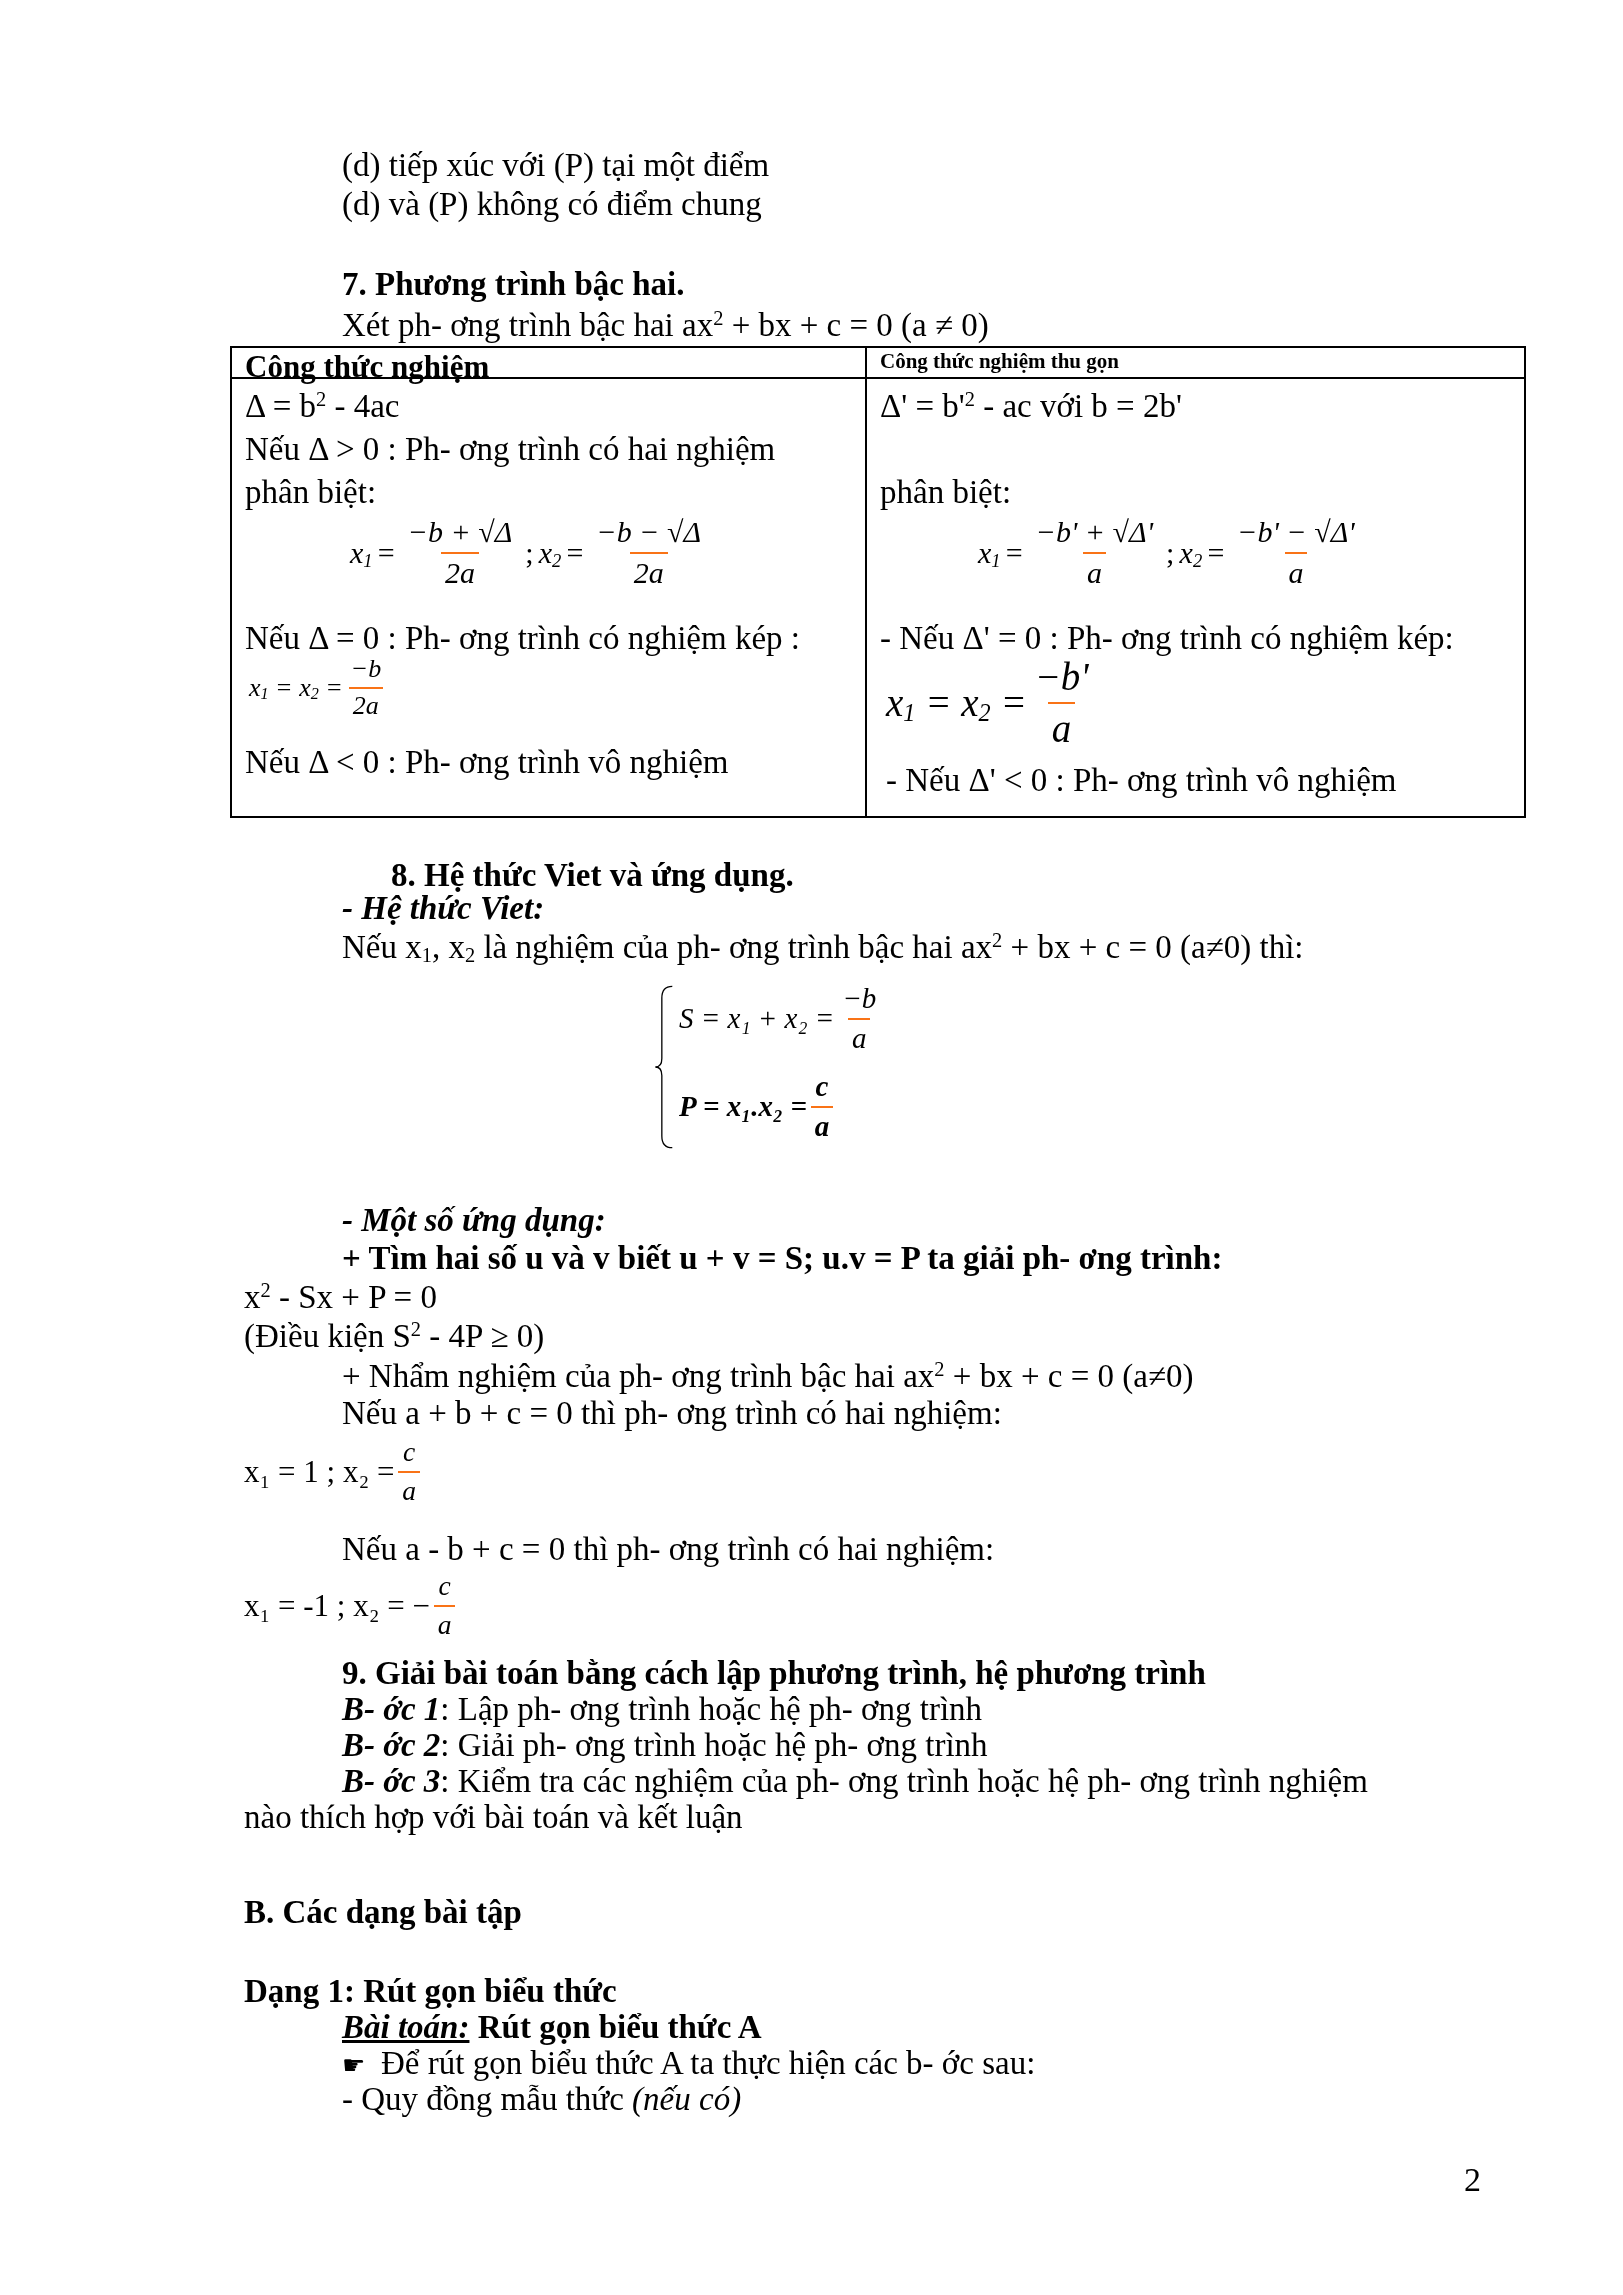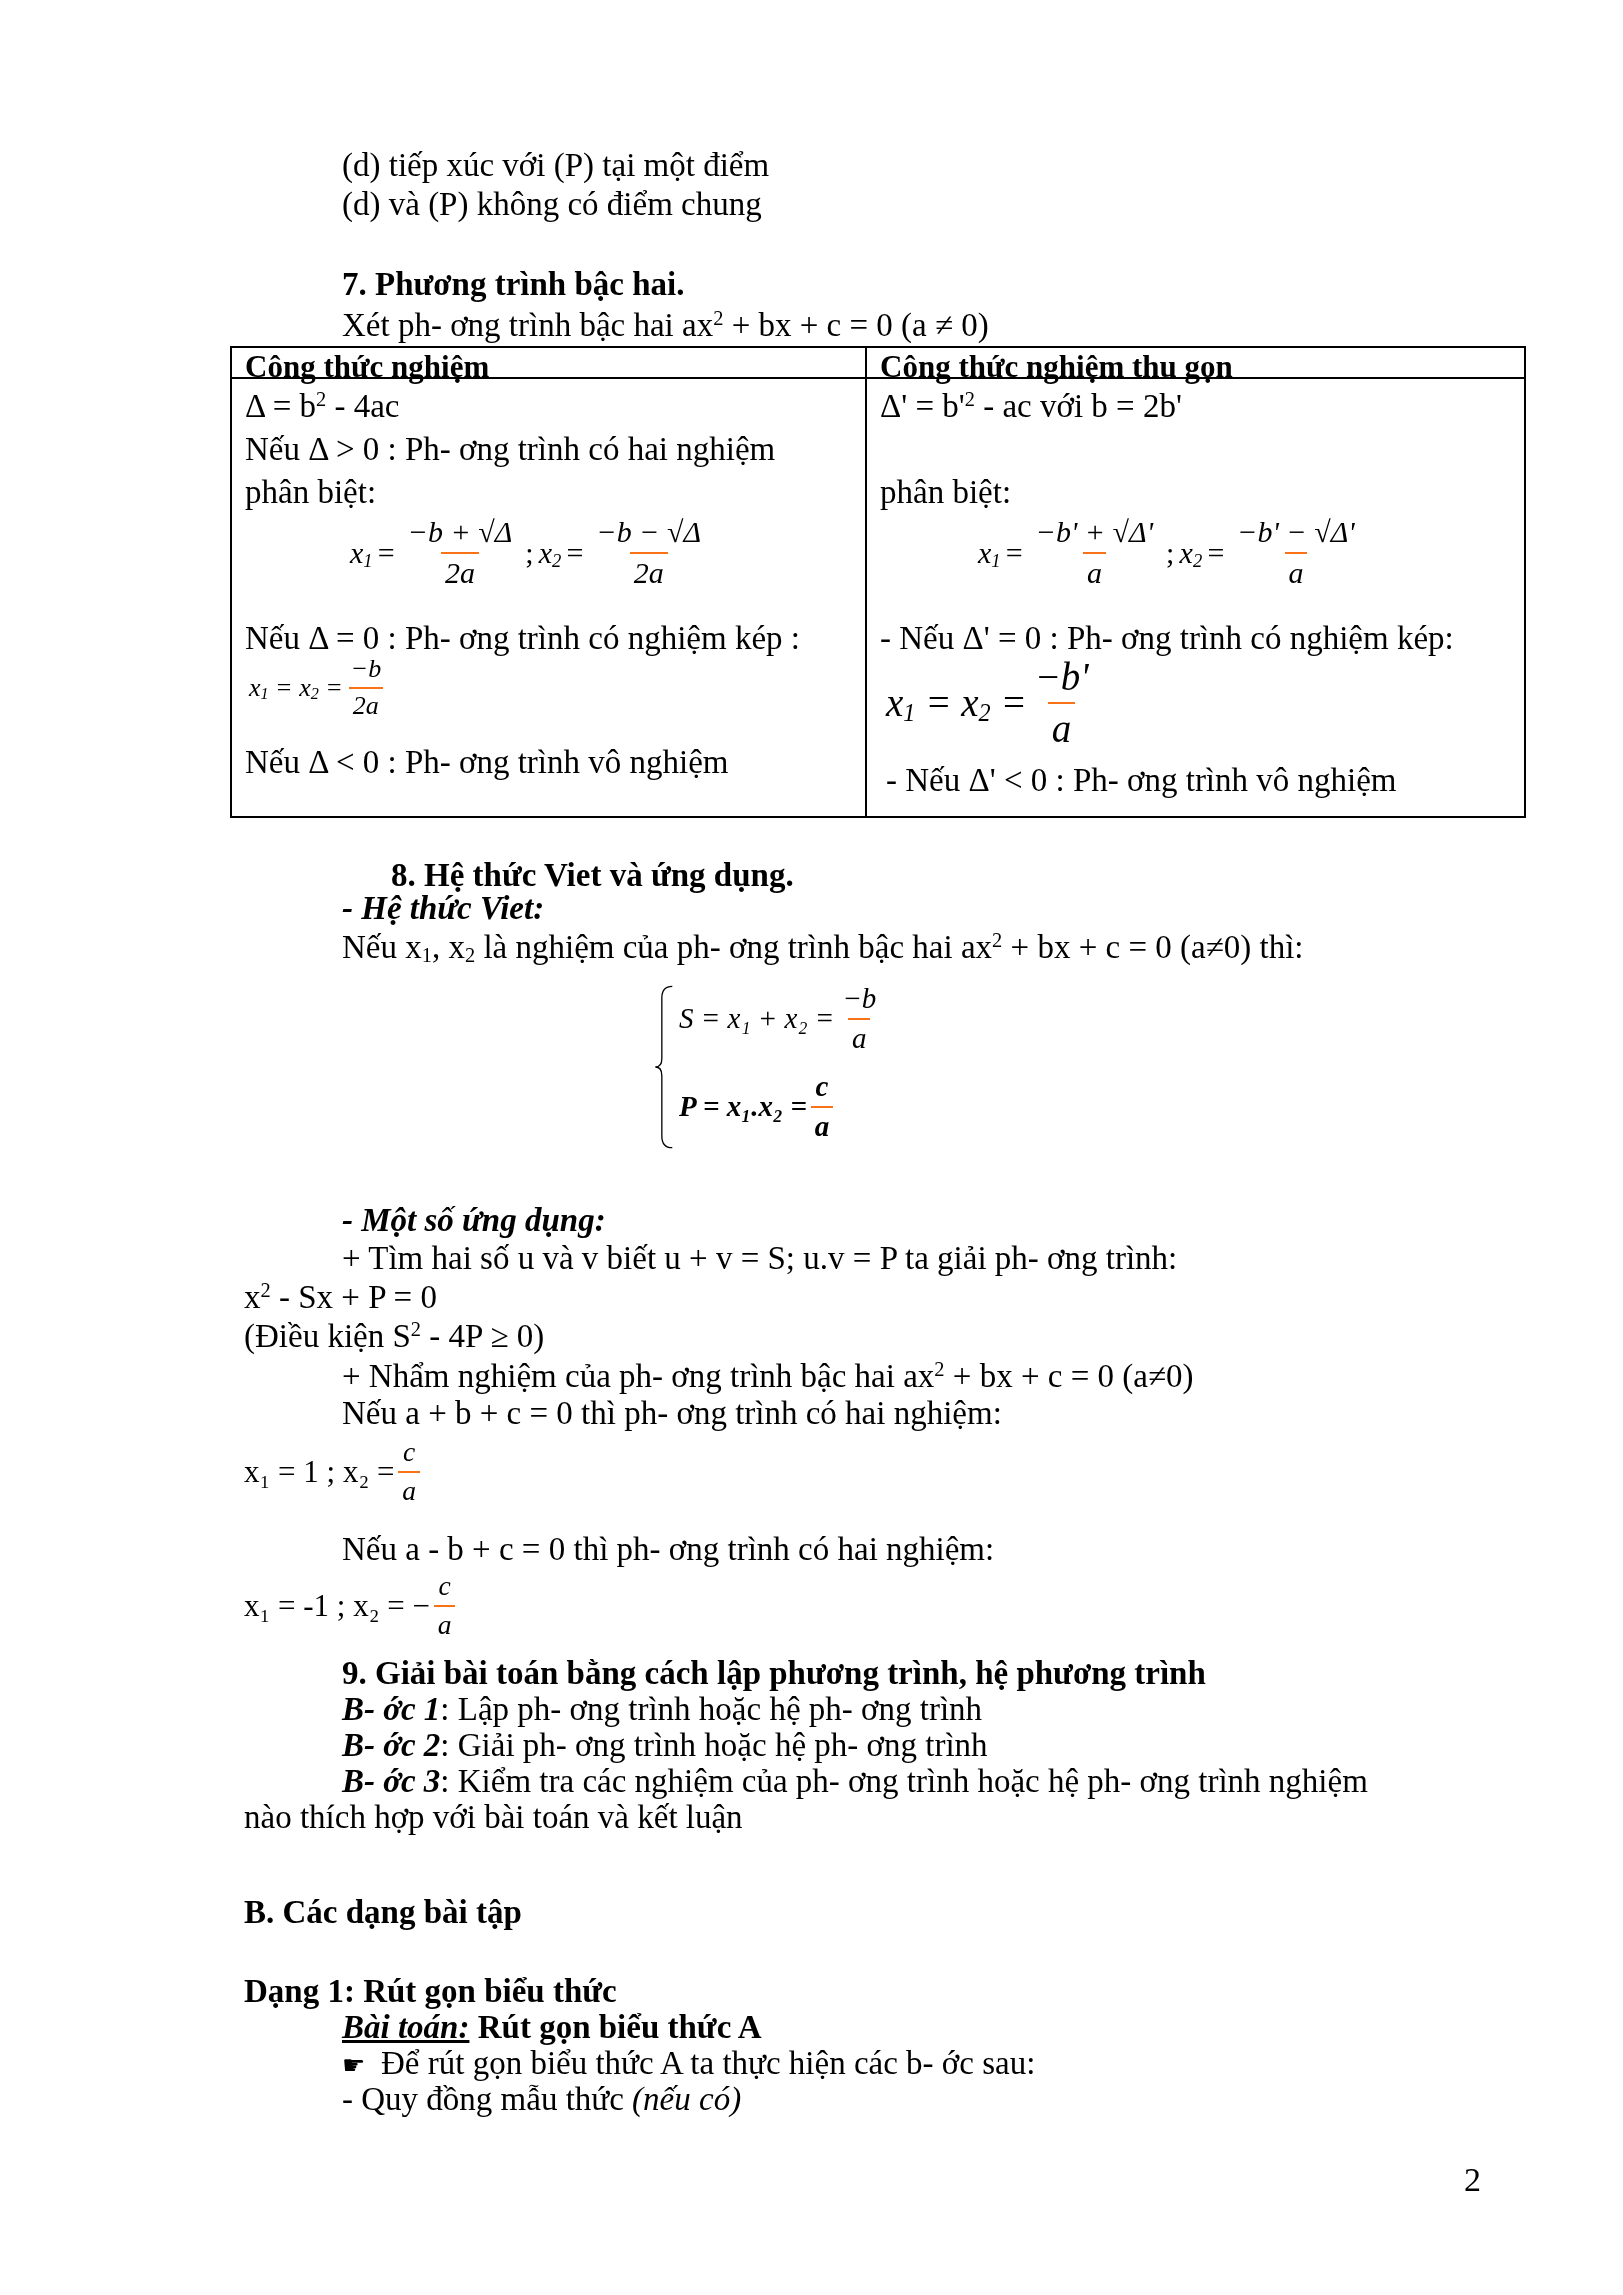--- a/index.html
+++ b/index.html
@@ -40,21 +40,21 @@
 <div class="line bold" style="left:342px; top:268px;">7. Phương trình bậc hai.</div>
 <div class="line" style="left:342px; top:309px;">
   <span>Xét ph- ơng trình bậc hai ax</span><sup>2</sup><span> + bx + c = 0 (a ≠ 0)</span>
 </div>
 
 <div class="table">
   <div class="vline"></div>
   <div class="hline"></div>
 
   <div class="line bold" style="left:13px; top:2.6px; font-size:31px;">Công thức nghiệm</div>
-  <div class="line bold" style="left:648px; top:2.6px; font-size:31px;">Công thức nghiệm thu gọn</div>
+  <div class="line bold" style="left:648px; top:2.6px; font-size:21px;">Công thức nghiệm thu gọn</div>
 
   <div class="line" style="left:13px; top:42px;">
     <span>Δ = b</span><sup>2</sup><span> - 4ac</span>
   </div>
   <div class="line" style="left:13px; top:85px;">Nếu Δ &gt; 0 : Ph- ơng trình có hai nghiệm</div>
   <div class="line" style="left:13px; top:128px;">phân biệt:</div>
 
   <div class="eq" style="left:118px; top:167px;">
     <span class="m">x<sub>1</sub></span>
       <span class="sym">=</span>
@@ -131,21 +131,21 @@
 </div>
 <div class="eq" style="left:679px; top:1070px; font-size:29px;font-weight:bold;">
   <span class="m">P = x₁.x₂ =</span>
   <span class="frac">
       <span class="num m">c</span>
       <span class="den m">a</span>
     </span>
 </div>
 
 <div class="line bold italic" style="left:342px; top:1204px;">- Một số ứng dụng:</div>
-<div class="line" style="left:342px; top:1242px;">+ Tìm hai số u và v biết u + v = S; u.v = P ta giải ph- ơng trình:</div>
+<div class="line" style="left:342px; top:1242px;font-weight:bold;">+ Tìm hai số u và v biết u + v = S; u.v = P ta giải ph- ơng trình:</div>
 <div class="line" style="left:244px; top:1281px;">
   <span>x</span><sup>2</sup><span> - Sx + P = 0</span>
 </div>
 <div class="line" style="left:244px; top:1320px;">
   <span>(Điều kiện S</span><sup>2</sup><span> - 4P ≥ 0)</span>
 </div>
 <div class="line" style="left:342px; top:1360px;">
   <span>+ Nhẩm nghiệm của ph- ơng trình bậc hai ax</span><sup>2</sup><span> + bx + c = 0 (a≠0)</span>
 </div>
 <div class="line" style="left:342px; top:1397px;">Nếu a + b + c = 0 thì ph- ơng trình có hai nghiệm:</div>

